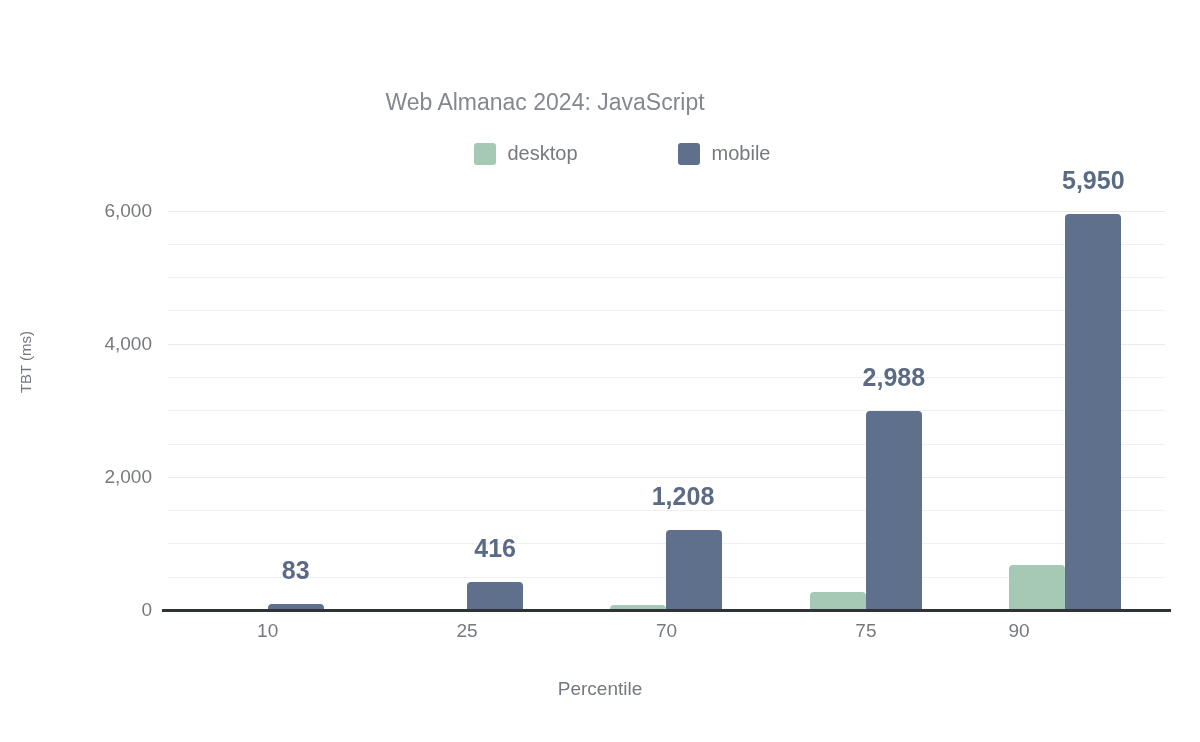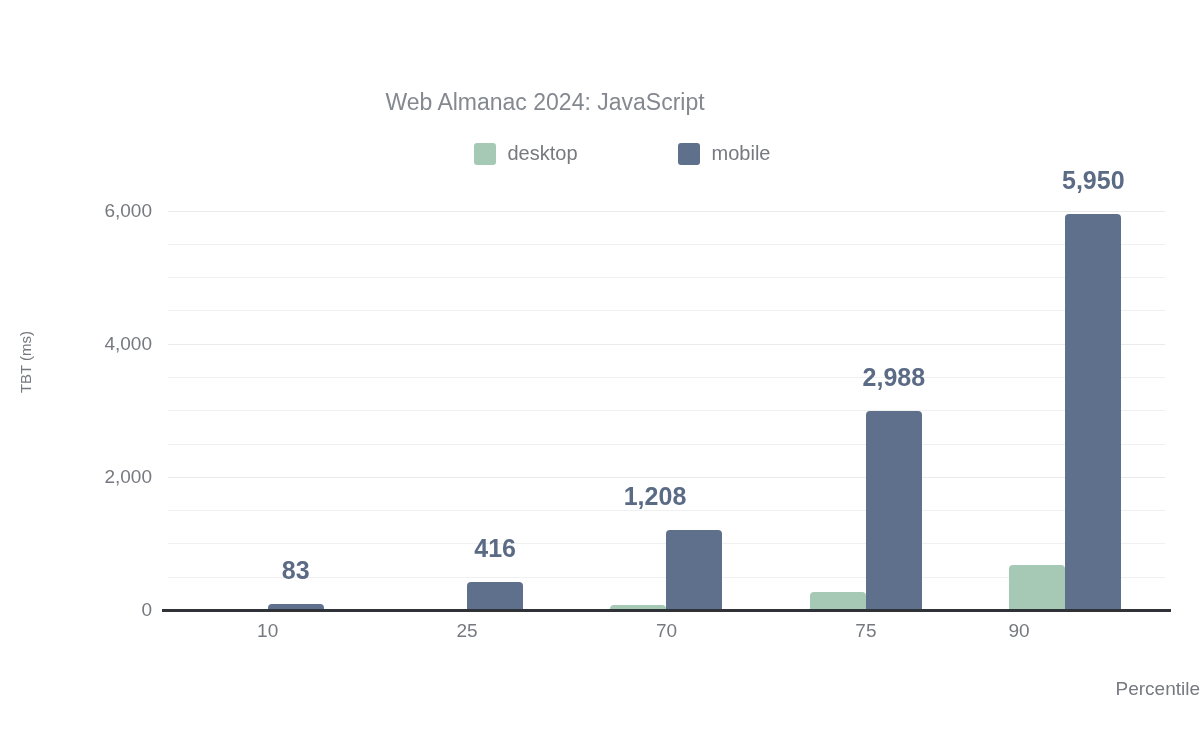--- a/index.html
+++ b/index.html
@@ -92,21 +92,21 @@
     color: #76797f;
     white-space: nowrap;
   }
 
   
   .x-axis-title {
     position: absolute;
     left: 0;
     top: 678px;
     width: 1200px;
-    text-align: right;
+    text-align: center;
     font-size: 19px;
     color: #76797f;
   }
 
   
   .plot-area {
     position: absolute;
     left: 168px;
     top: 194px;
     width: 997px;
@@ -251,21 +251,21 @@
         <div class="x-tick-label" style="left: 267.7px;">10</div>
         <div class="x-tick-label" style="left: 467.1px;">25</div>
         <div class="x-tick-label" style="left: 666.5px;">70</div>
         <div class="x-tick-label" style="left: 865.9px;">75</div>
         <div class="x-tick-label" style="left: 1019px;">90</div>
       </div>
 
     <div id="value-labels">
         <div class="bar-value" style="left: 295.7px; top: 556.476px;">83</div>
         <div class="bar-value" style="left: 495.1px; top: 534.311px;">416</div>
-        <div class="bar-value" style="left: 655px; top: 481.596px;">1,208</div>
+        <div class="bar-value" style="left: 683px; top: 481.596px;">1,208</div>
         <div class="bar-value" style="left: 893.9px; top: 363.119px;">2,988</div>
         <div class="bar-value" style="left: 1093.3px; top: 165.968px;">5,950</div>
       </div>
 
     <div class="x-axis-title">Percentile</div>
 
   </div>
 </div>
 
 </body></html>

